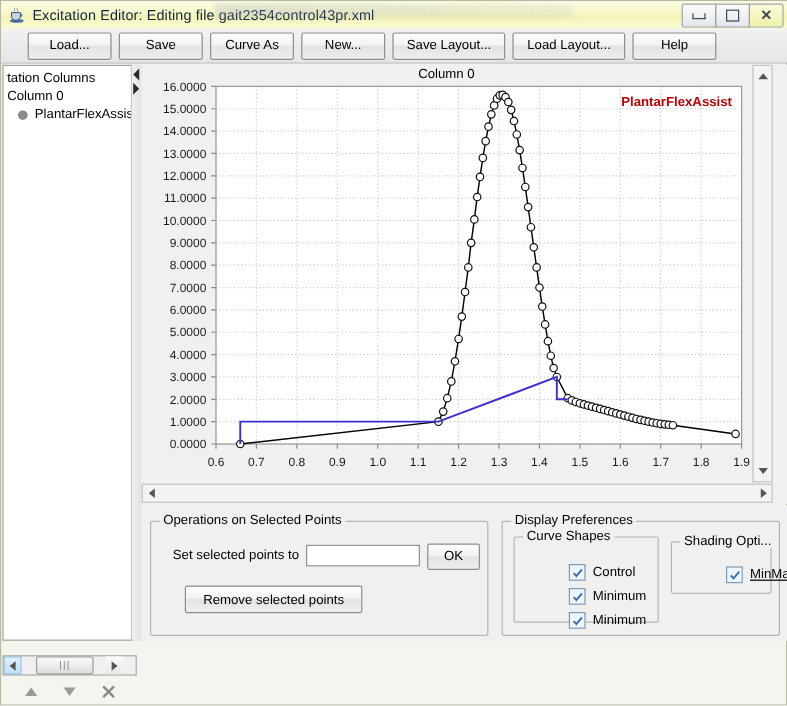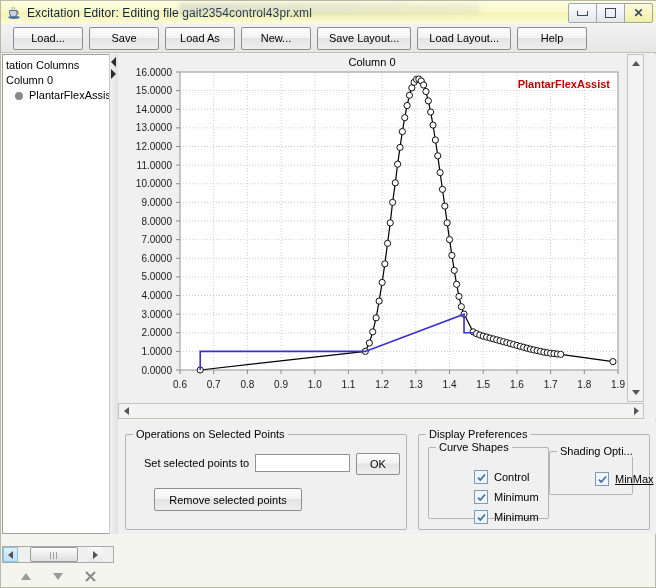--- a/index.html
+++ b/index.html
@@ -31,21 +31,21 @@
   .winbtn.first{border-top-left-radius:2px;border-bottom-left-radius:2px;}
   .winbtn.close{border-top-right-radius:2px;border-bottom-right-radius:2px;
      background:linear-gradient(to bottom,#fbfbd9,#f1f1a8);}
   .gl-min{width:9px;height:4px;border:1px solid #3a4a5a;border-top:none;}
   .gl-max{width:9px;height:8px;border:1.5px solid #3a4a5a;}
   .gl-close{font-size:12px;font-weight:bold;color:#3a4a5a;line-height:1;}
 
   
   .toolbar{position:absolute;left:0;top:23px;width:656px;height:29px;
     background:linear-gradient(to bottom,#f2f2f2,#e6e6e6);
-    border-bottom:1px solid #bfbfbf;display:flex;align-items:center;padding-left:12px;box-sizing:border-box;}
+    border-bottom:1px solid #bfbfbf;display:flex;align-items:center;padding-left:22px;box-sizing:border-box;}
   .tbtn{height:21px;min-width:46px;padding:0 11px;margin-right:6px;
     border:1px solid #8e8e8e;border-radius:2px;
     background:linear-gradient(to bottom,#fdfdfd 0%,#f3f3f3 45%,#e3e3e3 50%,#eeeeee 100%);
     font-size:11px;color:#000;display:flex;align-items:center;justify-content:center;
     white-space:nowrap;cursor:default;}
 
   
   .leftpane{position:absolute;left:1px;top:53px;width:113px;height:480px;
     background:#fff;border:1px solid #a0a0a0;box-sizing:border-box;overflow:hidden;}
   .tree{padding:3px 0 0 3px;}
@@ -99,21 +99,21 @@
   .tri-dn-g{border-left:5px solid transparent;border-right:5px solid transparent;border-top:7px solid #9a9a9a;}
 
   
   .bottomarea{position:absolute;left:117px;top:420px;width:538px;height:113px;background:#f0f0f0;}
   .group{position:absolute;border:1px solid #b4b4b4;border-radius:2px;box-sizing:border-box;}
   .grouptitle{position:absolute;top:-7px;left:7px;background:#f0f0f0;padding:0 3px;
      font-size:11px;color:#000;white-space:nowrap;}
   #grp-ops{left:7px;top:13px;width:282px;height:96px;}
   #grp-disp{left:300px;top:13px;width:232px;height:96px;}
   #grp-curve{left:9px;top:12px;width:121px;height:72px;}
-  #grp-shade{left:130px;top:16px;width:84px;height:44px;}
+  #grp-shade{left:140px;top:16px;width:84px;height:44px;}
 
   .fieldrow{position:absolute;left:18px;top:19px;display:flex;align-items:center;}
   .fieldlabel{font-size:11px;margin-right:6px;}
   .textinput{width:95px;height:18px;border:1px solid #919191;background:#fff;box-sizing:border-box;}
   .okbtn{position:absolute;left:230px;top:18px;width:42px;height:20px;
      border:1px solid #8e8e8e;border-radius:2px;
      background:linear-gradient(to bottom,#fdfdfd 0%,#f3f3f3 45%,#e3e3e3 50%,#eeeeee 100%);
      display:flex;align-items:center;justify-content:center;font-size:11px;}
   .rmbtn{position:absolute;left:28px;top:53px;width:146px;height:21px;
      border:1px solid #8e8e8e;border-radius:2px;
@@ -165,21 +165,21 @@
       </div>
       <div class="winbtn close">
         <div class="gl-close">✕</div>
       </div>
     </div>
   </div>
 
   <div class="toolbar">
     <div class="tbtn">Load...</div>
     <div class="tbtn">Save</div>
-    <div class="tbtn">Load As</div>
+    <div class="tbtn">Curve As</div>
     <div class="tbtn">New...</div>
     <div class="tbtn">Save Layout...</div>
     <div class="tbtn">Load Layout...</div>
     <div class="tbtn">Help</div>
   </div>
 
   <div class="leftpane">
     <div class="tree">
       <div class="tnode l0">tation Columns</div>
       <div class="tnode l1">Column 0</div>

